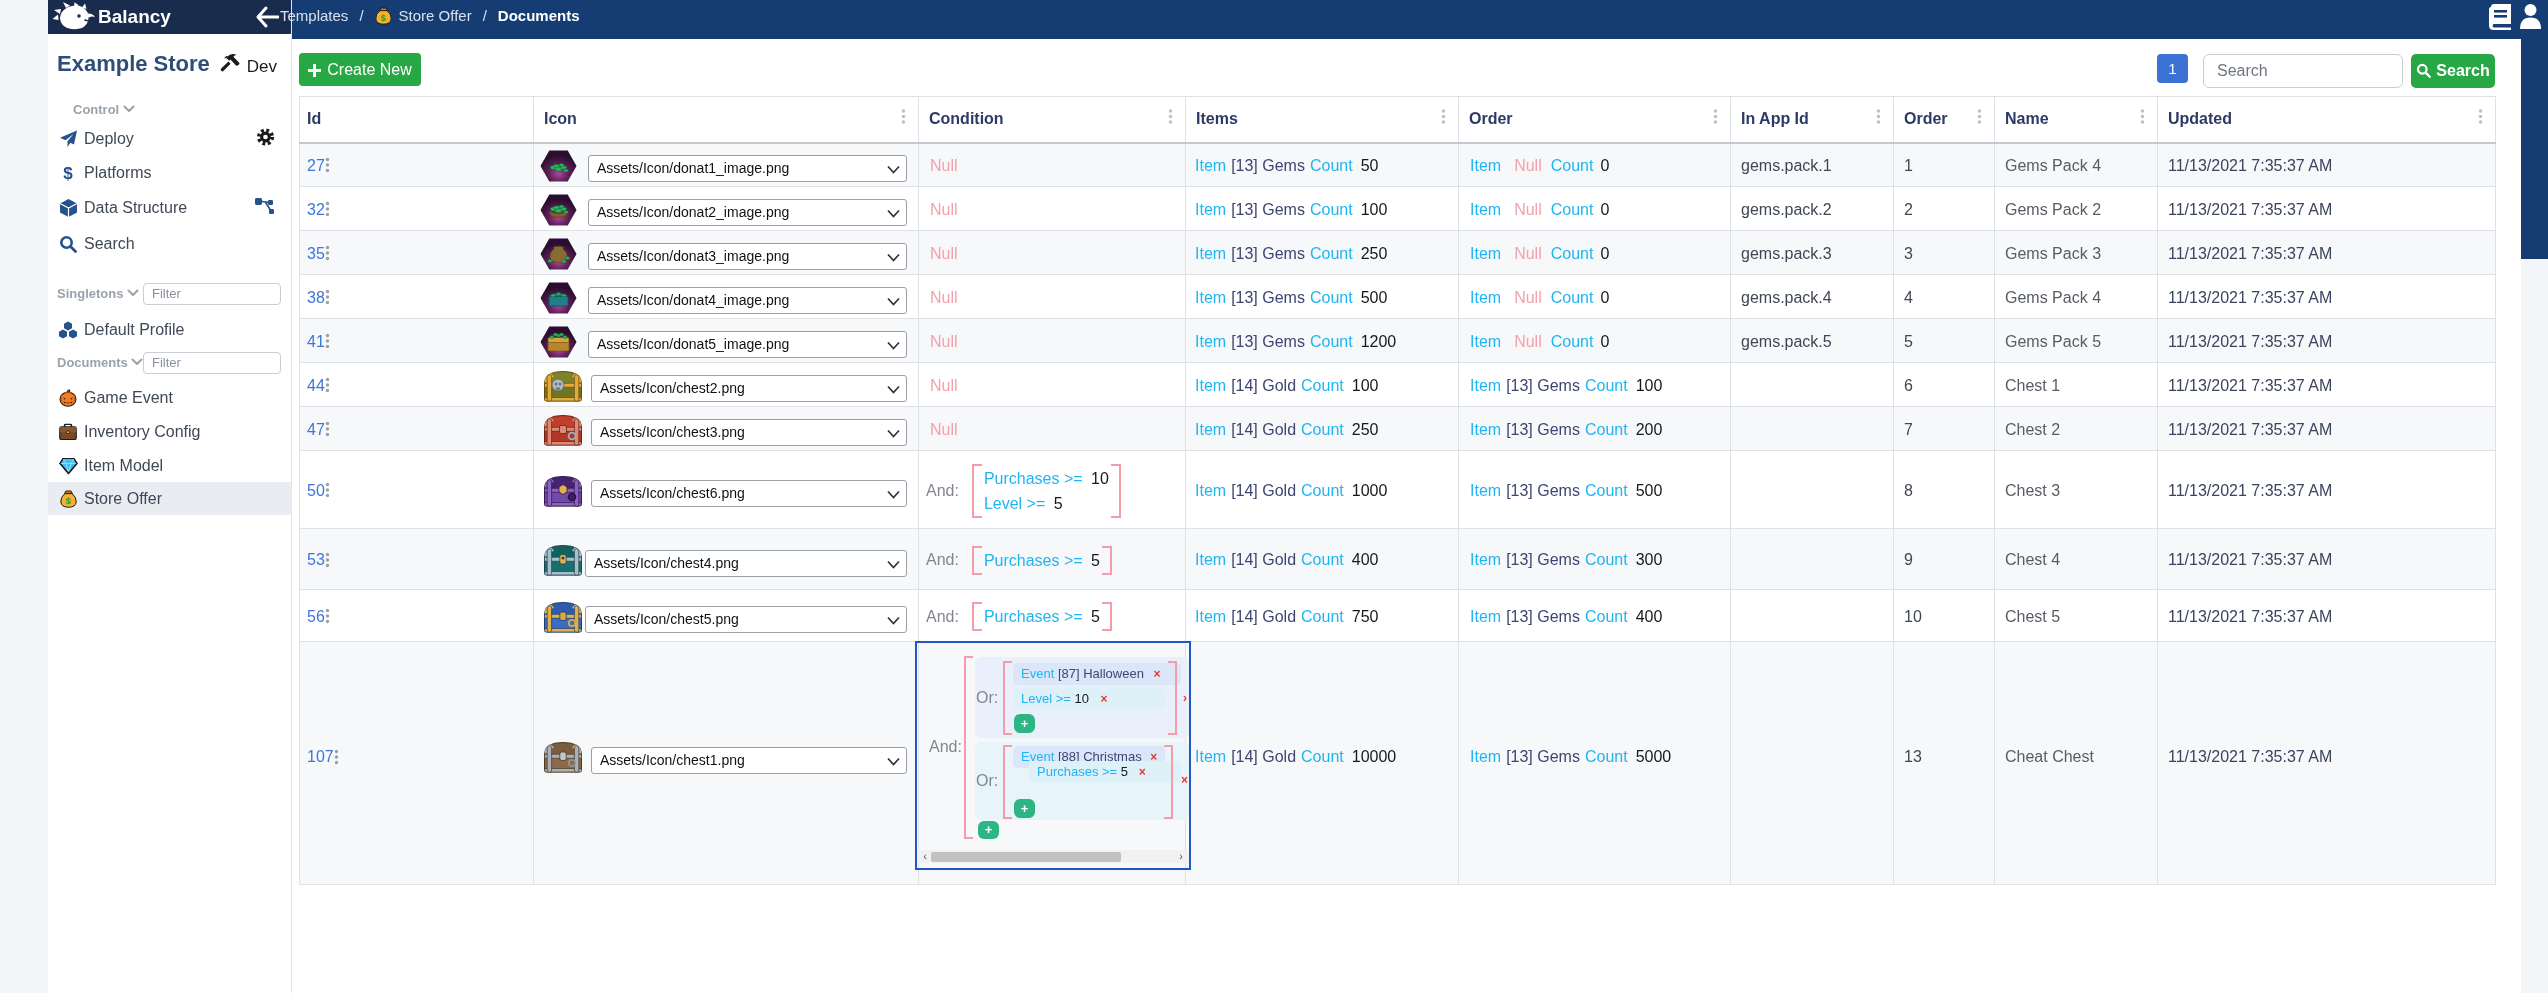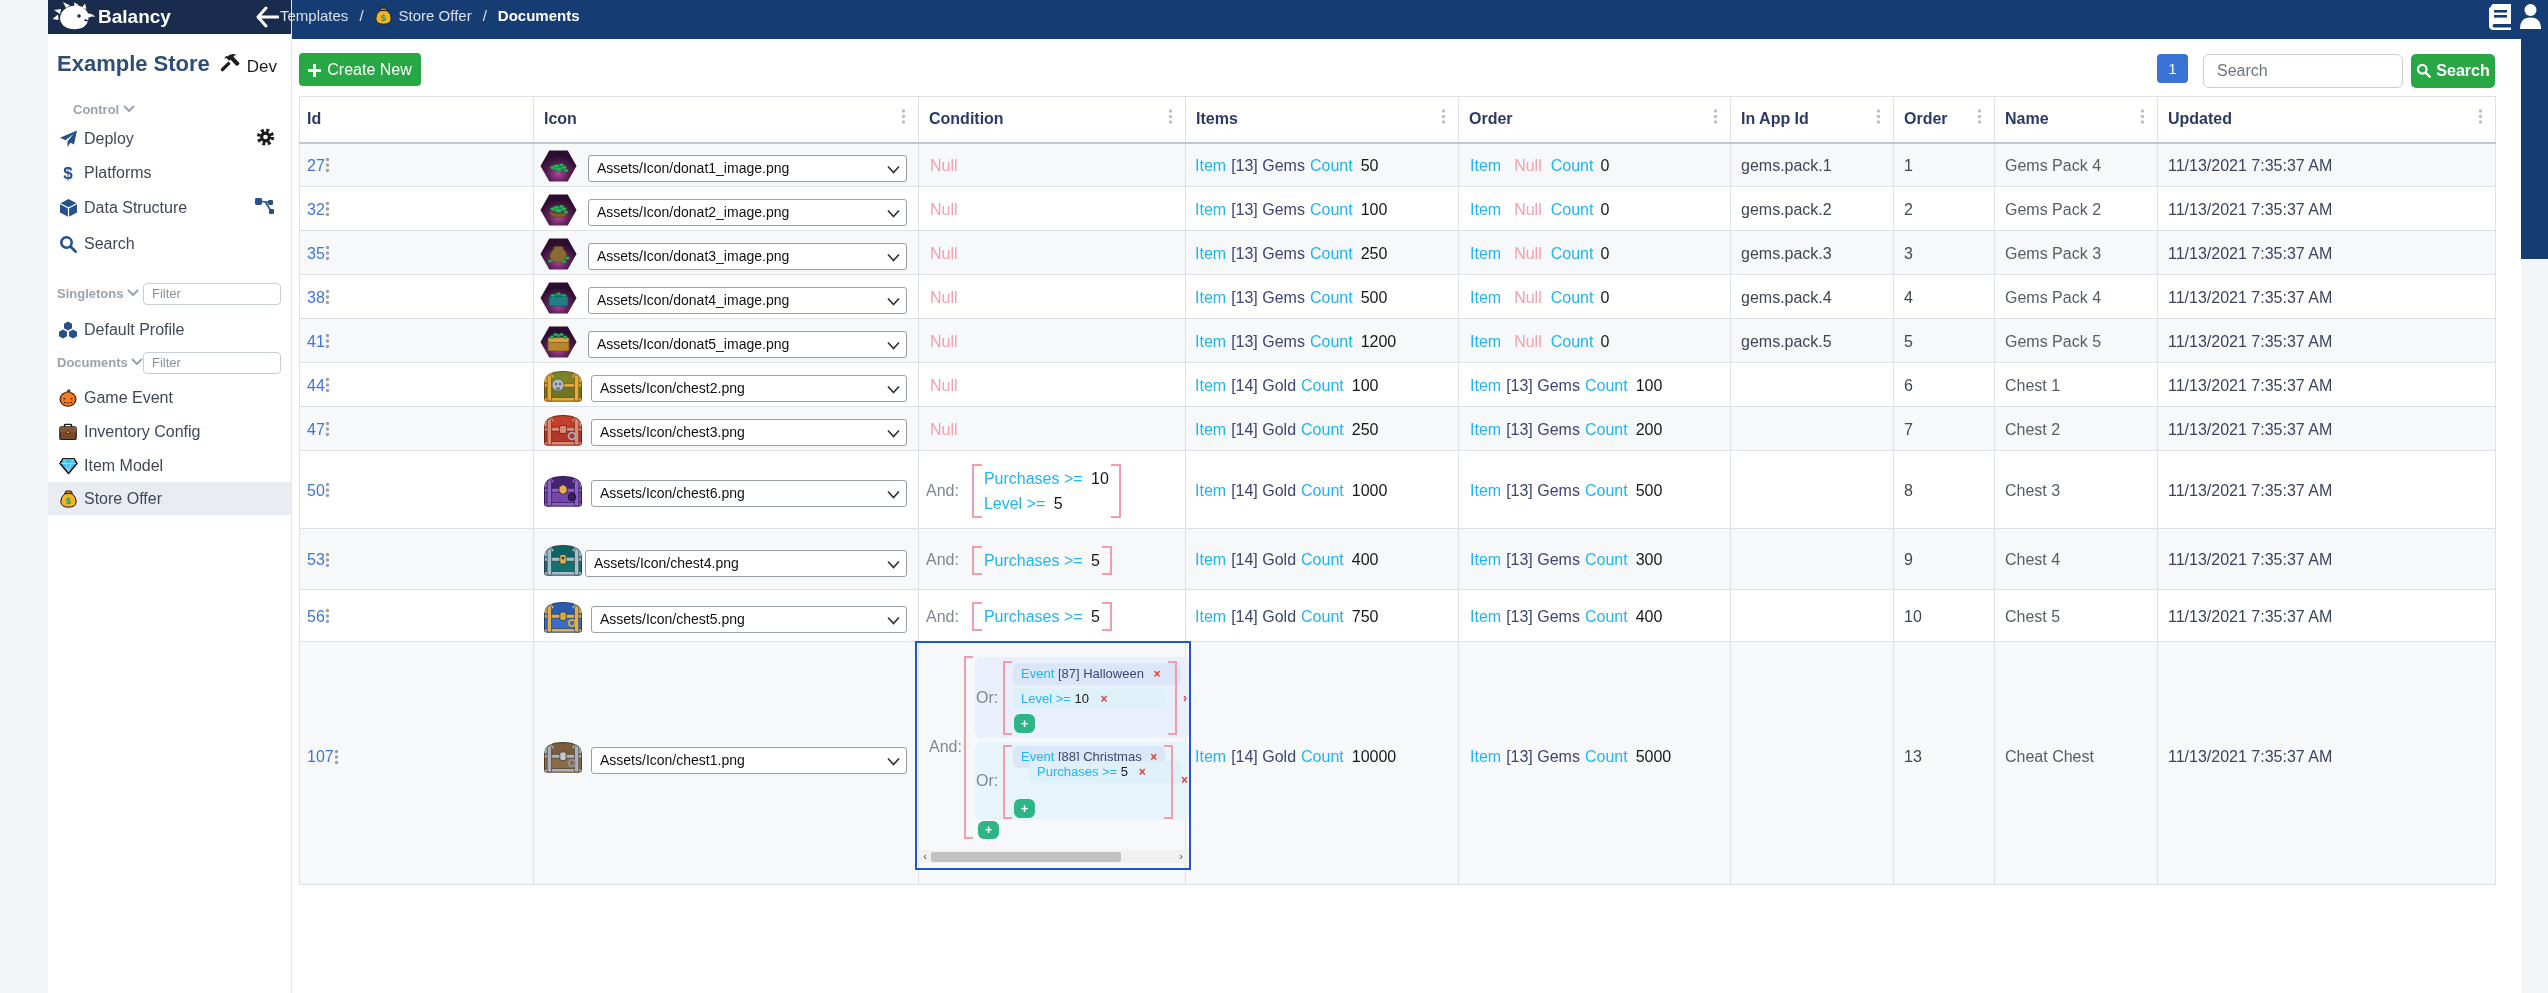--- a/index.html
+++ b/index.html
@@ -578,21 +578,21 @@
 <path d="M3.5 14.6 Q3.5 8 10 5.2 L13 8.6 Q8.4 11 8.4 14.6 Z" fill="#e0b14a"></path>
 <path d="M40.5 14.6 Q40.5 8 34 5.2 L31 8.6 Q35.6 11 35.6 14.6 Z" fill="#e0b14a"></path>
 <rect x="3.5" y="15.2" width="37" height="4" fill="#e0b14a" stroke="#1d3a6e" stroke-width="0.7"></rect>
 <rect x="3.5" y="29.5" width="37" height="3.5" rx="1.5" fill="#e0b14a" stroke="#1d3a6e" stroke-width="0.7"></rect>
 <rect x="6.2" y="6.8" width="4.4" height="26.4" rx="2" fill="#e0b14a" stroke="#1d3a6e" stroke-width="0.7"></rect>
 <rect x="33.4" y="6.8" width="4.4" height="26.4" rx="2" fill="#e0b14a" stroke="#1d3a6e" stroke-width="0.7"></rect>
 <circle cx="31" cy="24" r="3.2" fill="none" stroke="#d9a93c" stroke-width="1.8"></circle>
                   <rect x="18.8" y="13" width="6.4" height="8.5" rx="2" fill="#d9a93c" stroke="#1d3a6e" stroke-width="0.8"></rect>
                 </svg>
               </span>
-              <div class="selbox" style="margin-left:6px">Assets/Icon/chest5.png<svg class="dd" width="17" height="17" viewBox="0 0 17 17">
+              <div class="selbox" style="">Assets/Icon/chest5.png<svg class="dd" width="17" height="17" viewBox="0 0 17 17">
                   <path d="M3 5.5 L8.5 11.5 L14 5.5" fill="none" stroke="#333" stroke-width="1.7"></path>
                 </svg></div>
             </div>
           </td>
 <td class="c-cond">
             <div class="condflex">
               <span class="andlbl">And:</span>
               <div class="brk">
                 <div class="condline"><span class="cy">Purchases &gt;=</span> <span class="dk" style="margin-left:4px">5</span></div>
               </div>

